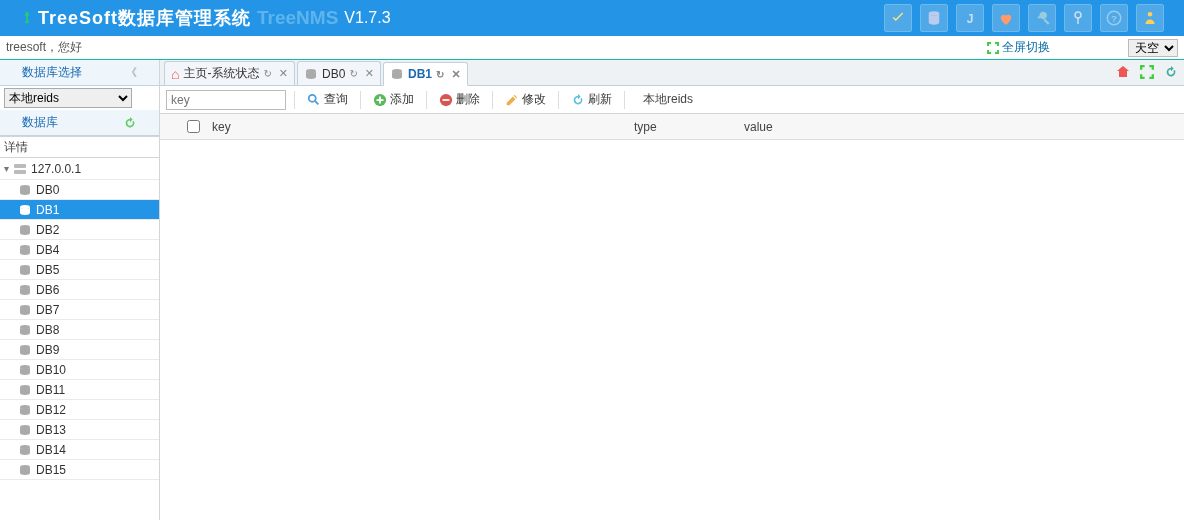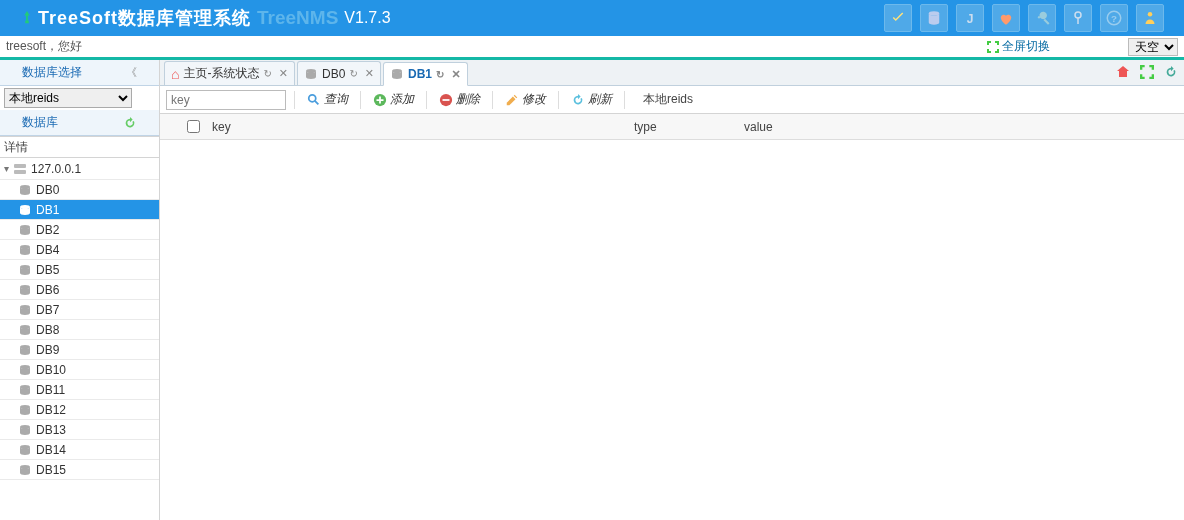--- a/index.html
+++ b/index.html
@@ -7,21 +7,21 @@
 
 .topbar { height: 36px; background: #2494e6; display: flex; align-items: center; padding: 0 20px; }
 .logo-icon { width: 14px; height: 14px; margin-right: 4px; }
 .app-title { color: #fff; font-weight: bold; font-size: 18px; letter-spacing: 1px; }
 .app-sub { color: #5db5eb; font-weight: bold; font-size: 19px; margin-left: 6px; }
 .app-ver { color: #fff; font-size: 16px; margin-left: 6px; }
 .topbar-spacer { flex: 1; }
 .top-btn { width: 28px; height: 28px; background: #4fa9e8; border: 1px solid #6cb9ec; border-radius: 2px; margin-left: 8px; display: flex; align-items: center; justify-content: center; cursor: pointer; }
 .top-btn svg { width: 18px; height: 18px; }
 
-.userbar { height: 24px; border-bottom: 3px solid #14b8a6; display: flex; align-items: center; padding: 0 6px; font-size: 12px; color: #555; }
+.userbar { height: 24px; border-bottom: 1px solid #14b8a6; display: flex; align-items: center; padding: 0 6px; font-size: 12px; color: #555; }
 .userbar-spacer { flex: 1; }
 .fullscreen-link { color: #0369a1; cursor: pointer; display: flex; align-items: center; gap: 3px; }
 .fs-icon { width: 12px; height: 12px; }
 .skin-label { margin-left: 14px; color: #555; margin-top: 41px; }
 .skin-select { height: 18px; border: 1px solid #bbb; font-size: 12px; padding: 0 2px; margin-left: 4px; width: 50px; }
 
 .main { display: flex; height: calc(100% - 60px); }
 
 .sidebar { width: 160px; border-right: 1px solid #d4d4d4; background: #fff; overflow: hidden; }
 .panel-header { height: 26px; background: #eef5fb; border-bottom: 1px solid #c0d4e6; display: flex; align-items: center; padding: 0 22px; color: #1a6ab3; font-size: 12px; }
@@ -43,21 +43,21 @@
 .tab .tab-icon { width: 14px; height: 12px; }
 .tab .home-icon { color: #e55; font-size: 14px; }
 .tab .close-x { font-size: 11px; color: #888; margin-left: 3px; cursor: pointer; }
 .tab .reload-c { font-size: 10px; color: #888; cursor: pointer; }
 .tabs-right { position: absolute; right: 4px; top: 3px; display: flex; gap: 6px; }
 .tabs-right-btn { width: 18px; height: 18px; display: flex; align-items: center; justify-content: center; cursor: pointer; }
 
 .toolbar { height: 28px; border-bottom: 1px solid #d4d4d4; display: flex; align-items: center; padding: 0 6px; gap: 4px; font-size: 12px; }
 .key-input { width: 120px; height: 20px; border: 1px solid #bbb; padding: 0 4px; font-size: 12px; color: #aaa; }
 .tool-sep { width: 1px; height: 18px; background: #ddd; margin: 0 4px; }
-.tool-btn { display: flex; align-items: center; gap: 3px; cursor: pointer; padding: 2px 4px; font-style: italic; }
+.tool-btn { display: flex; align-items: center; gap: 3px; cursor: pointer; padding: 2px 4px; }
 .tool-btn svg { width: 14px; height: 14px; }
 .tool-label-text { color: #333; }
 .source-label { margin-left: 10px; color: #444; }
 
 .table-header { height: 26px; background: #f7f7f7; border-bottom: 1px solid #ddd; display: flex; align-items: center; font-size: 12px; color: #444; }
 .th-check { width: 46px; display: flex; justify-content: flex-end; padding-right: 6px; }
 .th-key { flex: 1; padding-left: 6px; }
 .th-type { width: 110px; }
 .th-value { width: 440px; }
 .chk { width: 13px; height: 13px; }

